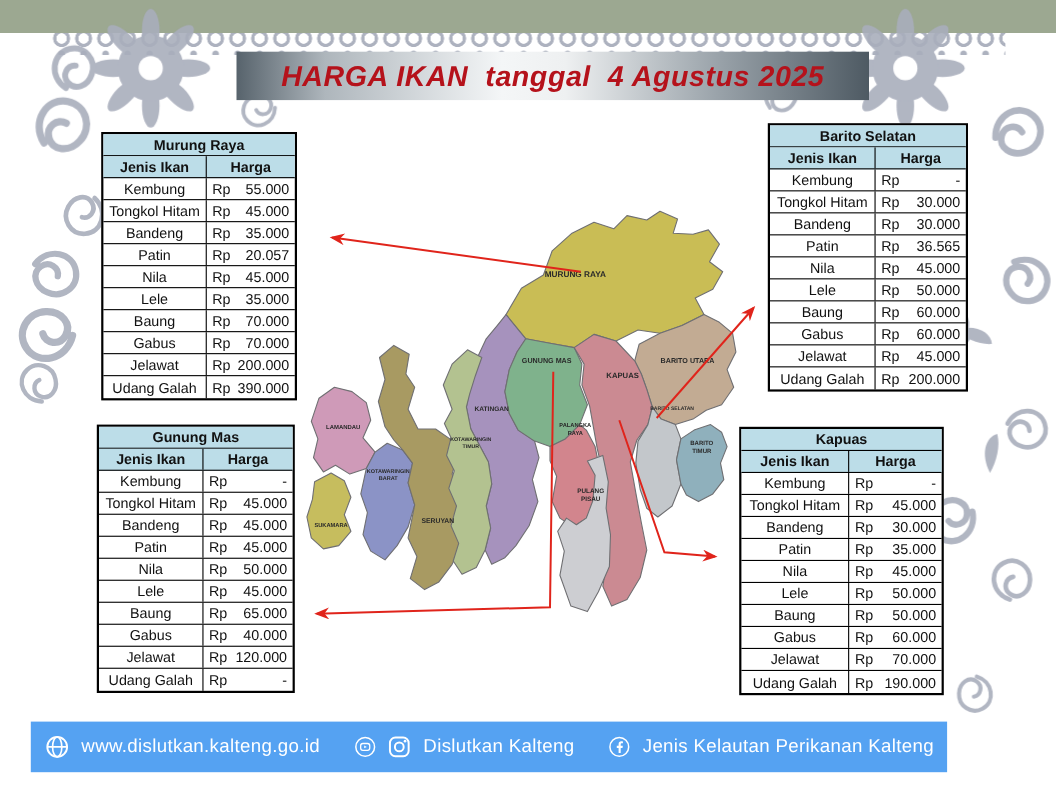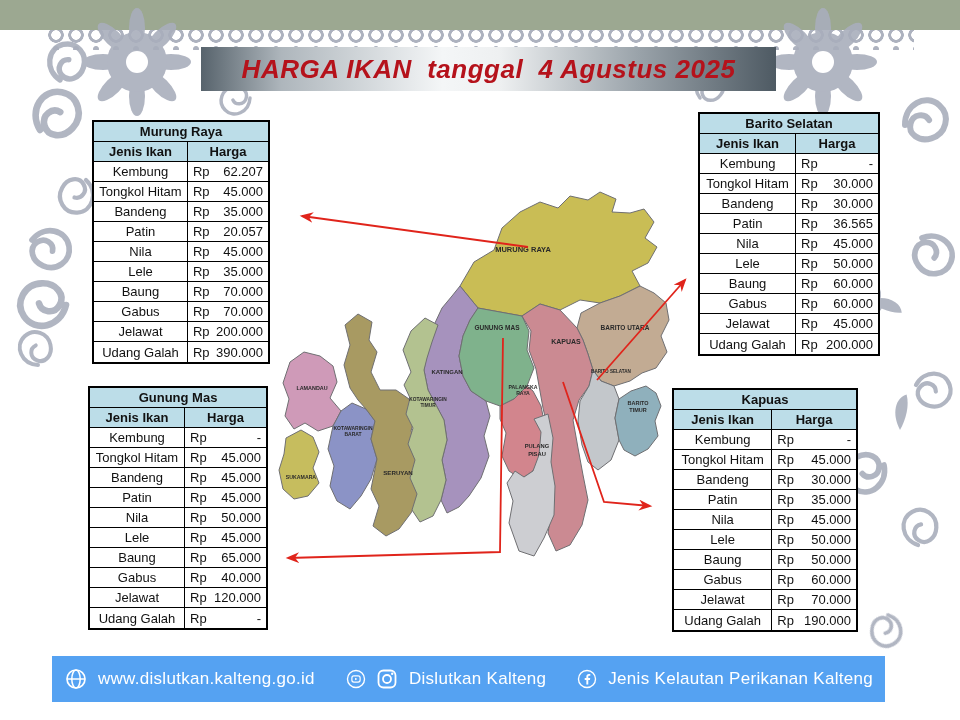--- a/index.html
+++ b/index.html
@@ -10,21 +10,21 @@
   .green-bar { position:absolute; left:0; top:0; width:960px; height:30px; background:#9ca891; }
   .lace-band {
     position:absolute; left:46px; top:30px; width:868px; height:20px; opacity:.95;
     background-image:
       radial-gradient(circle at 10px 19px, #a9aebc 2.5px, rgba(0,0,0,0) 3.5px),
       radial-gradient(circle at 10px 5px, rgba(0,0,0,0) 4.5px, #a9aebc 5px, #a9aebc 7.5px, rgba(0,0,0,0) 8px);
     background-size:20px 20px;
   }
   #decor { position:absolute; left:0; top:0; z-index:0; pointer-events:none; }
   .title-banner {
-    position:absolute; left:201px; top:47px; width:575px; height:44px; z-index:2;
+    position:absolute; left:215px; top:47px; width:575px; height:44px; z-index:2;
     display:flex; align-items:center; justify-content:center;
     background:linear-gradient(90deg,#57636c 0%,#aeb6bc 14%,#f4f6f7 42%,#eef0f1 52%,#9aa3aa 76%,#4e5a63 100%);
   }
   .title-banner span {
     font-size:26px; font-style:italic; font-weight:bold; color:#b5121b;
     white-space:pre; letter-spacing:.5px;
   }
   #map-svg { position:absolute; left:260px; top:185px; z-index:1; }
   #arrow-svg { position:absolute; left:0; top:0; z-index:2; pointer-events:none; }
   .price-table { position:absolute; z-index:3; border:2px solid #000; background:#fff; box-sizing:border-box; }
@@ -45,21 +45,21 @@
     display:flex; align-items:center; justify-content:space-between; white-space:nowrap;
   }
   .cell-price.center { justify-content:center; font-weight:bold; }
   #tbl-0 { left:92px;  top:120px; width:178px; }
   #tbl-1 { left:698px; top:112px; width:182px; }
   #tbl-2 { left:88px;  top:386px; width:180px; }
   #tbl-3 { left:672px; top:388px; width:186px; }
   .footer-bar {
     position:absolute; left:28px; top:656px; width:833px; height:46px; z-index:3;
     background:#55a2f2; color:#fff;
-    display:flex; align-items:center; justify-content:center; gap:30px;margin-left:24px;
+    display:flex; align-items:center; justify-content:center; gap:30px;
   }
   .f-item { display:flex; align-items:center; gap:10px; font-size:17px; letter-spacing:.3px; }
   .f-icons { display:flex; align-items:center; gap:8px; }
 </style>
 </head>
 <body>
 
 <div class="green-bar"></div>
 <div class="lace-band"></div>
 
@@ -163,21 +163,21 @@
 <div id="tbl-0" class="price-table">
     <div class="tbl-title">Murung Raya</div>
     <div class="tbl-row head">
       <div class="cell-fish">Jenis Ikan</div>
       <div class="cell-price center">Harga</div>
     </div>
     <div class="tbl-row">
       <div class="cell-fish">Kembung</div>
       <div class="cell-price">
         <span>Rp</span>
-        <span>62.207</span>
+        <span>55.000</span>
       </div>
     </div>
     <div class="tbl-row">
       <div class="cell-fish">Tongkol Hitam</div>
       <div class="cell-price">
         <span>Rp</span>
         <span>45.000</span>
       </div>
     </div>
     <div class="tbl-row">

